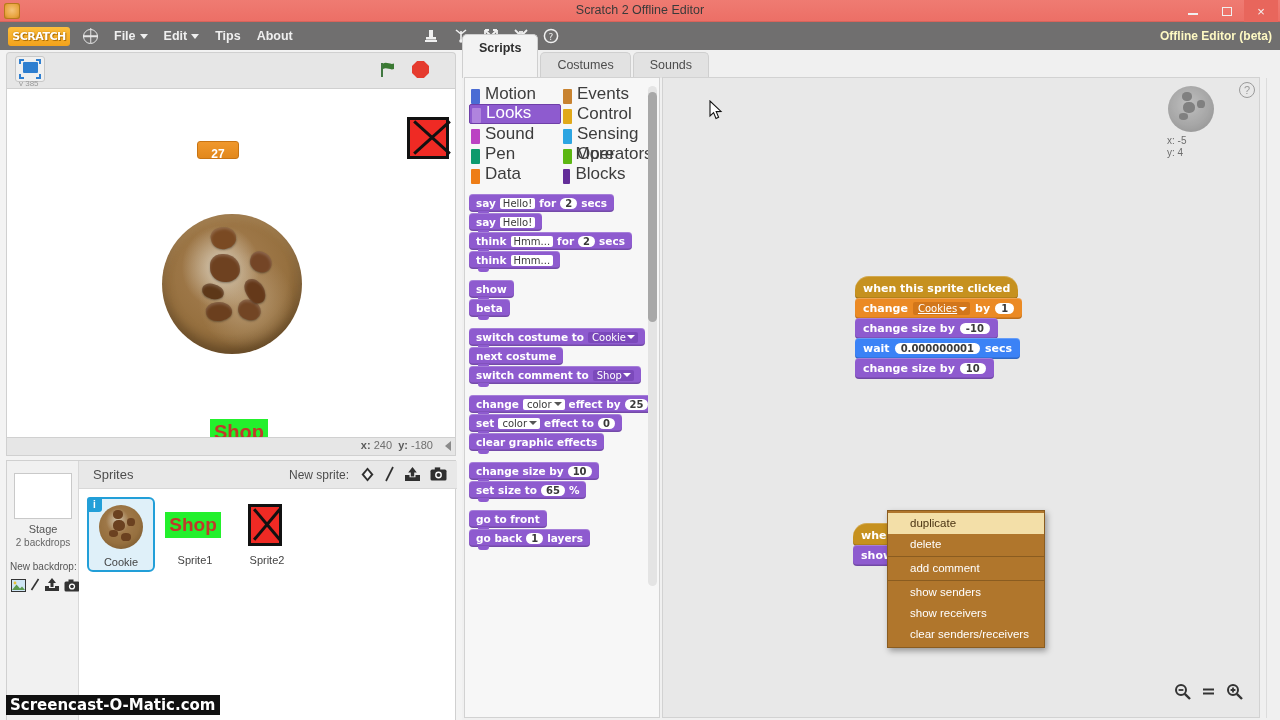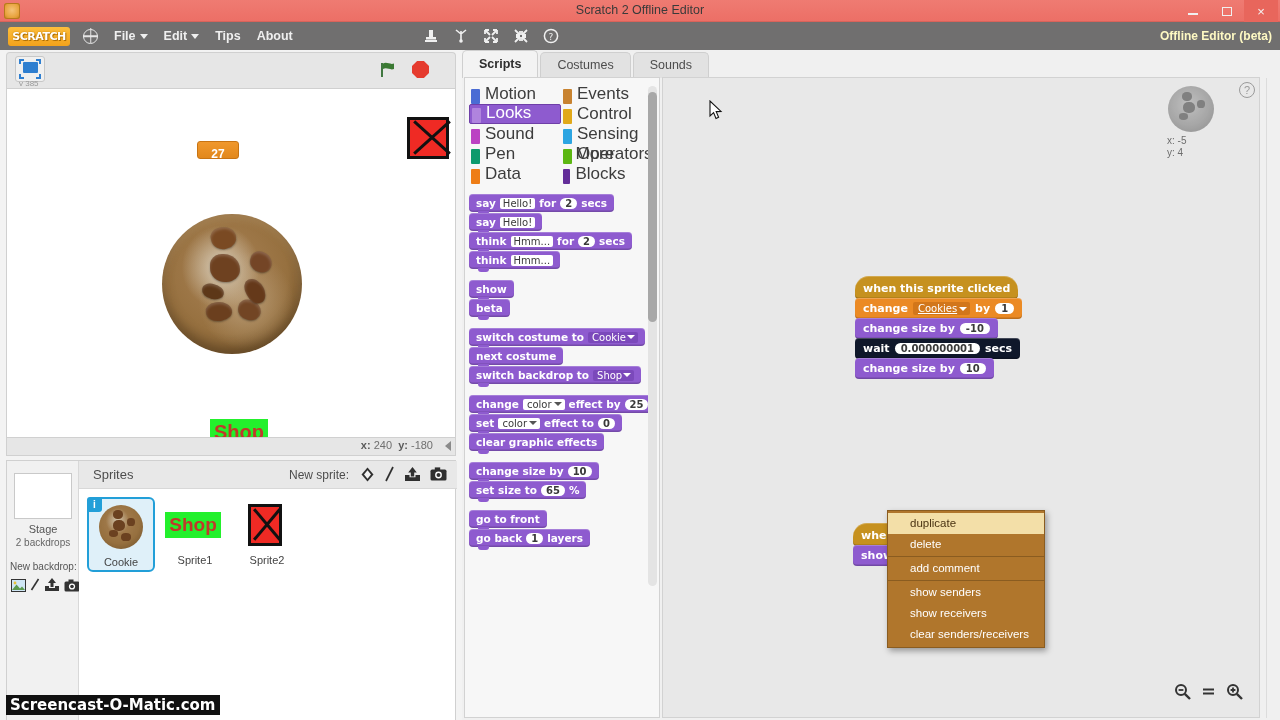--- a/index.html
+++ b/index.html
@@ -186,21 +186,21 @@
   }
 
   
   .rightcol { position: absolute; left: 462px; top: 50px; width: 818px; height: 670px; background: #f0f0f0; }
   .tabs { position: absolute; left: 0; top: 0; height: 28px; display: flex; align-items: flex-end; }
   .tab {
     height: 26px; padding: 0 16px; font-size: 12.5px; color: #4d4d4d;
     background: #e2e2e2; border: 1px solid #cfcfcf; border-bottom: none;
     border-radius: 5px 5px 0 0; line-height: 25px; margin-right: 2px;
   }
-  .tab.active { background: #f3f3f3; color: #2e2e2e; font-weight: bold; height: 28px; line-height: 27px; }
+  .tab.active { background: #f3f3f3; color: #2e2e2e; font-weight: bold; height: 44px; line-height: 27px; }
 
   .palettepane { position: absolute; left: 2px; top: 27px; width: 196px; height: 641px; background: #f7f7f7; border: 1px solid #d2d2d2; }
   .cats { position: absolute; left: 4px; top: 6px; width: 188px; display: flex; }
   .catcol { width: 92px; }
   .cat { height: 20px; display: flex; align-items: flex-end; font-size: 17px; color: #3d3d3d; padding-left: 2px; border-radius: 2px; }
   .cat .sw { width: 9px; height: 15px; margin-right: 5px; border-radius: 1px; }
   .cat.selected { background: #8e5bcf; color: #fff; border: 1px solid #6f3fa8; }
   .cat.selected .sw { background: #b084de !important; }
 
   .palette { position: absolute; left: 4px; top: 115px; width: 182px; height: 520px; overflow: hidden; }
@@ -243,21 +243,21 @@
     box-shadow: inset 0 -1.5px 0 rgba(0,0,0,0.20), inset 0 1px 0 rgba(255,255,255,0.22);
     font-family: "DejaVu Sans", sans-serif; white-space: nowrap;
   }
   .sblk .numin { background:#fff; color:#3a3a3a; border-radius:8px; padding:0 6px; font-weight:bold; font-size:10px; text-align:center; }
   .sblk .drop { color:#fff; border-radius:2px; padding:1px 13px 1px 5px; font-weight:normal; font-size:10px; position:relative; }
   .sblk .drop::after { content:''; position:absolute; right:3px; top:50%; margin-top:-2px; width:0;height:0;border-left:4px solid transparent;border-right:4px solid transparent;border-top:4px solid #fff; }
   .c-events { background:#c6911f; }
   .c-data { background:#eb8a24; }
   .c-data .drop { background:#d2761a;text-decoration:underline; }
   .c-looks { background:#8e5bcf; }
-  .c-control { background:#0f172a; }
+  .c-control { background:#3b82f6; }
   .hatblk { border-radius: 14px 14px 4px 4px; padding-top: 6px; }
 
   .stack1 { position: absolute; left: 192px; top: 198px; display: flex; flex-direction: column; align-items: flex-start; }
   .stack1 .sblk { margin-bottom: -1px; }
 
   .stack2 { position: absolute; left: 190px; top: 445px; display: flex; flex-direction: column; align-items: flex-start; }
   .stack2 .sblk { margin-bottom: -1px; }
 
   
   .ctxmenu {
@@ -588,21 +588,21 @@
             </div></div>
           <div class="gap"></div>
           <div><div class="blk">
               <span>switch costume to</span>
               <span class="drop">Cookie</span>
             </div></div>
           <div><div class="blk">
               <span>next costume</span>
             </div></div>
           <div><div class="blk">
-              <span>switch backdrop to</span>
+              <span>switch comment to</span>
               <span class="drop">Shop</span>
             </div></div>
           <div class="gap"></div>
           <div><div class="blk">
               <span>change</span>
               <span class="dropw">color</span>
               <span>effect by</span>
               <span class="numin">25</span>
             </div></div>
           <div><div class="blk">

